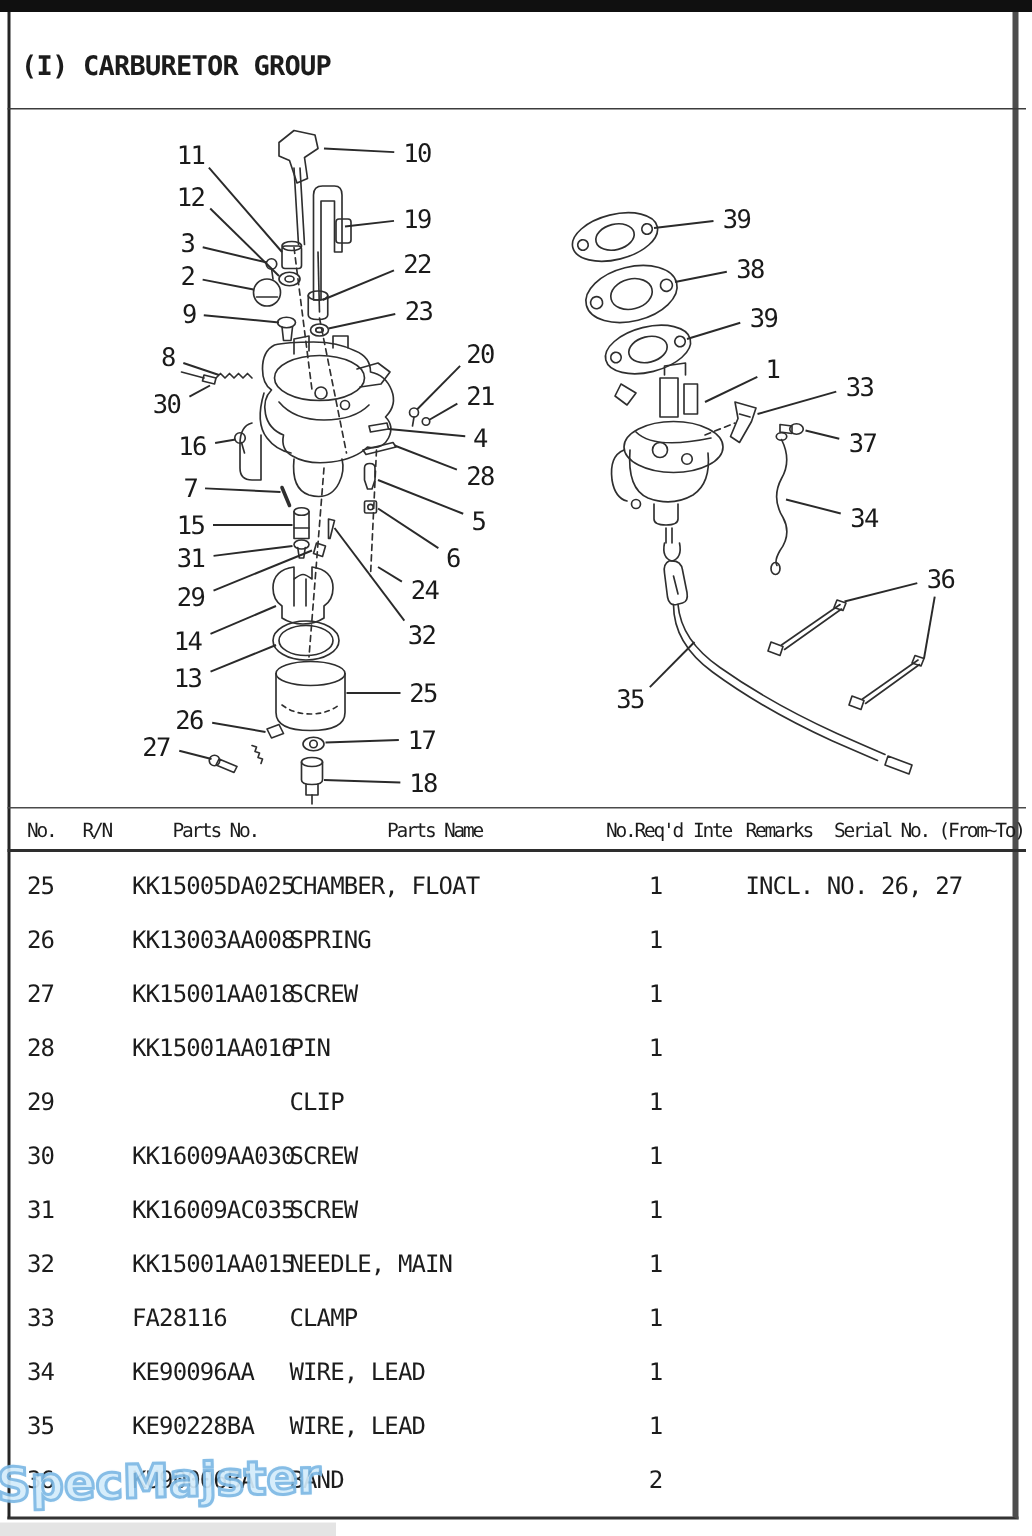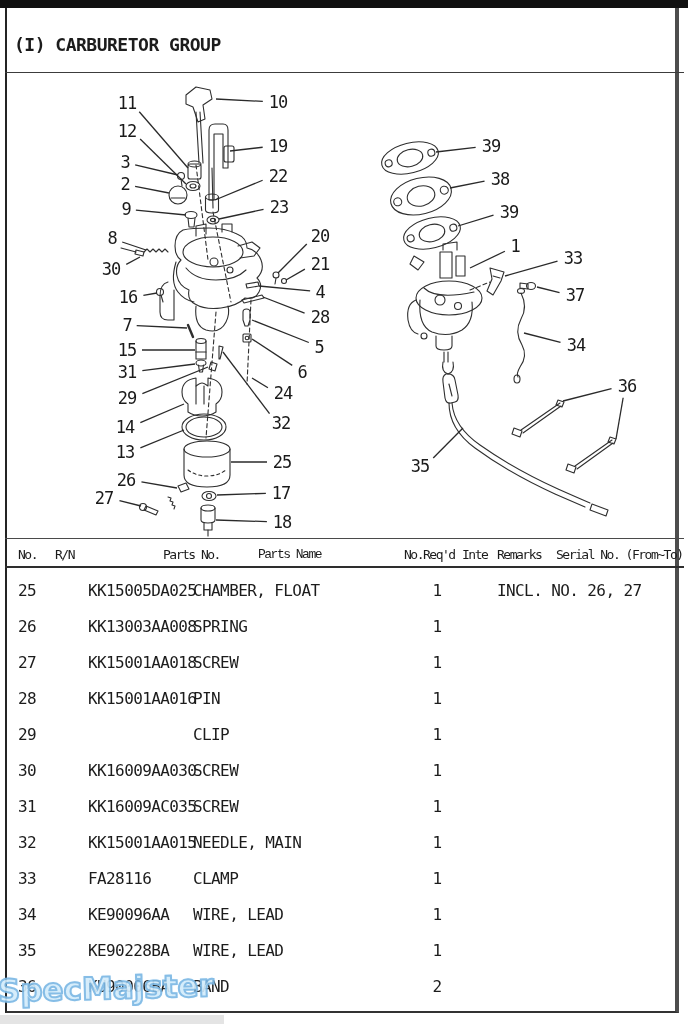--- a/index.html
+++ b/index.html
@@ -296,22 +296,22 @@
       <line x1="611.507072166292" y1="388.73829587347194" x2="563" y2="401" stroke="#2a2a2a" stroke-width="1.3"></line>
       <line x1="623.1558487106491" y1="397.74960604960097" x2="616" y2="439" stroke="#2a2a2a" stroke-width="1.3"></line>
       <text x="627" y="392" text-anchor="middle" fill="#1a1a1a" style="font-family:&quot;DejaVu Sans Mono&quot;,&quot;Liberation Mono&quot;,monospace;font-size:17px;letter-spacing:-1px;">36</text>
     </g>
 </svg>
 
 <div class="hdr-topline"></div>
 <div class="table-header" id="table-header">
     <span style="left: 18px;">No.</span>
     <span style="left: 55px;">R/N</span>
-    <span style="left: 115px; margin-left: 48px;">Parts No.</span>
-    <span style="left: 258px; font-family: Liberation Mono, monospace;">Parts Name</span>
+    <span style="left: 115px;">Parts No.</span>
+    <span style="left: 258px;">Parts Name</span>
     <span style="left: 404px;">No.Req'd</span>
     <span style="left: 462px;">Inte</span>
     <span style="left: 497px;">Remarks</span>
     <span style="left: 556px;">Serial No. (From~To)</span>
   </div>
 <div class="hdr-underline"></div>
 
 <div class="rows" id="rows">
     <div class="row" style="top: 6px;">
       <span class="c-no">25</span>

